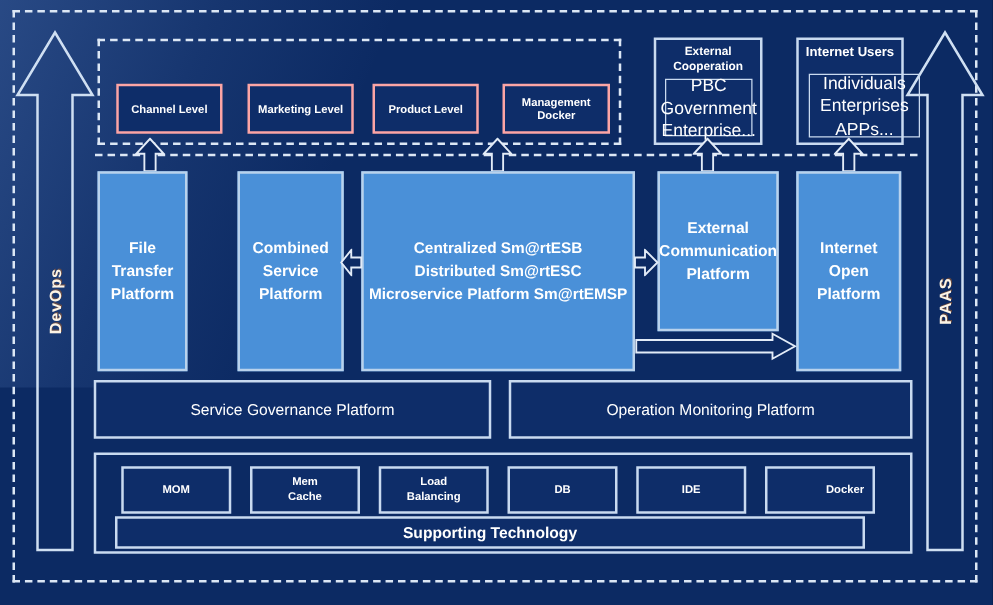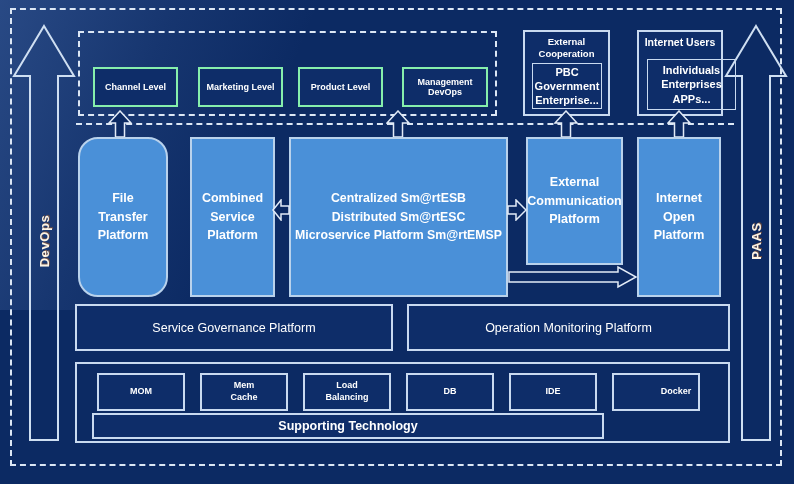--- a/index.html
+++ b/index.html
@@ -31,41 +31,41 @@
     color:#fdf4e5; text-shadow:1px 1px 0 rgba(180,95,30,0.5);
     white-space:nowrap;
   }
   
   .levels-frame {
     position:absolute; left:78px; top:31px; width:419px; height:85px;
     border:2px dashed #dce7f5;
   }
   .level-box {
     position:absolute; top:67px; width:85px; height:40px;
-    border:2px solid #86efac; background:#0e2d69;
+    border:2px solid #fca5a5; background:#0e2d69;
     display:flex; align-items:center; justify-content:center;
     text-align:center; font-weight:bold; font-size:9px;
   }
   .lv1 { left:93px; } .lv2 { left:198px; } .lv3 { left:298px; } .lv4 { left:402px; width:86px; }
   
   .user-box {
     position:absolute; top:30px; height:86px;
     border:2px solid #c9daf0; background:#0e2d69;
   }
   .extcoop { left:523px; width:87px; }
   .netusers { left:637px; width:86px; }
   .user-box .title {
     padding-top:4px; text-align:center; font-weight:bold;
     font-size:9.5px; line-height:1.3; white-space:pre-line;
   }
   .netusers .title { font-size:10.5px; }
   .user-box .inner {
     position:absolute; border:1.5px solid #c9daf0;
     display:flex; align-items:center; justify-content:center;
-    text-align:center; font-weight:bold; font-size:11px;
+    text-align:center; font-weight:normal; font-size:14px;
     line-height:1.3; white-space:pre-line;
   }
   .extcoop .inner { left:7px; top:31px; width:70px; height:46px; }
   .netusers .inner { left:8px; top:27px; width:89px; height:51px; }
   
   .hdash {
     position:absolute; left:76px; top:123px; width:658px; height:0;
     border-top:2px dashed #dce7f5;
   }
   
@@ -79,21 +79,21 @@
   .mini-right { left:507px; top:199px; width:20px; height:22px; }
   .long-right { left:508px; top:265px; width:130px; height:24px; }
   
   .pbox {
     position:absolute; top:137px; height:160px;
     background:#4a90d8; border:2px solid #b9d2ec;
     display:flex; align-items:center; justify-content:center;
     text-align:center; font-size:12.5px; font-weight:600;
     line-height:1.5; white-space:pre-line;
   }
-  .p1 { left:78px;  width:90px;border-radius:20px; }
+  .p1 { left:78px;  width:72px; }
   .p2 { left:190px; width:85px; }
   .p3 { left:289px; width:219px; font-size:12.3px; }
   .p4 { left:526px; width:97px; height:128px; }
   .p5 { left:637px; width:84px; }
   
   .gov-box, .mon-box {
     position:absolute; top:304px; height:47px;
     border:2px solid #c9daf0; background:#0e2d69;
     display:flex; align-items:center; justify-content:center;
     font-weight:normal; font-size:12.5px; text-align:center;
@@ -108,21 +108,21 @@
   .tech-box {
     position:absolute; top:373px; width:88px; height:38px;
     border:2px solid #c9daf0; background:#0e2d69;
     display:flex; align-items:center; justify-content:center;
     text-align:center; font-weight:bold; font-size:9px;
     line-height:1.3; white-space:pre-line;
   }
   .t1 { left:97px; }  .t2 { left:200px; } .t3 { left:303px; }
   .t4 { left:406px; } .t5 { left:509px; } .t6 { left:612px;padding-left:40px; }
   .support-bar {
-    position:absolute; left:92px; top:413px; width:512px; height:26px;
+    position:absolute; left:92px; top:413px; width:600px; height:26px;
     border:2px solid #c9daf0; background:#0e2d69;
     display:flex; align-items:center; justify-content:center;
     font-weight:bold; font-size:12.5px;
   }
 </style>
 </head>
 <body>
 
 <div class="canvas">
   <div class="streak"></div>
@@ -146,21 +146,21 @@
   <div class="level-box lv1">
     <span>Channel Level</span>
   </div>
   <div class="level-box lv2">
     <span>Marketing Level</span>
   </div>
   <div class="level-box lv3">
     <span>Product Level</span>
   </div>
   <div class="level-box lv4">
-    <span>Management DevOps</span>
+    <span>Management Docker</span>
   </div>
 
   <div class="user-box extcoop">
     <div class="title">External
 Cooperation</div>
     <div class="inner">PBC Government
 Enterprise...</div>
   </div>
 
   <div class="user-box netusers">

